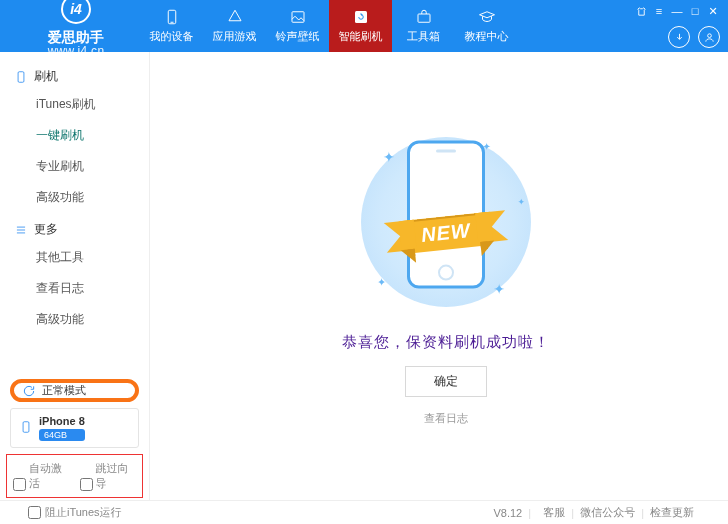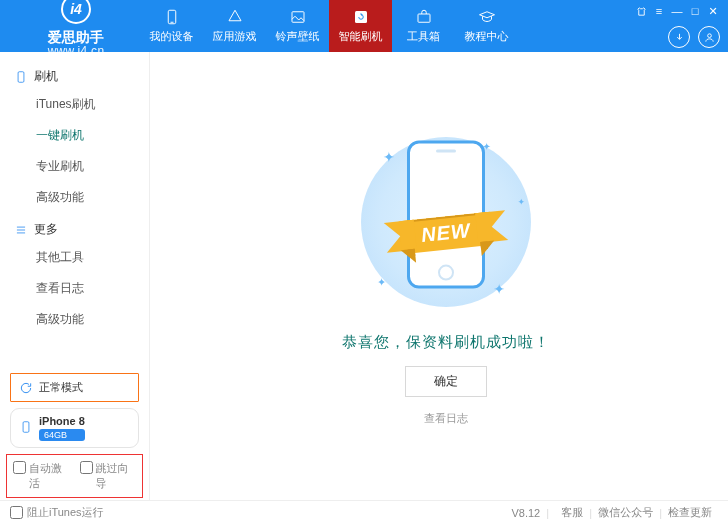--- a/index.html
+++ b/index.html
@@ -26,55 +26,55 @@
 
 .main { display: flex; height: 448px; gap: 14px; }
 .sidebar { width: 150px; border-right: 1px solid #eee; padding-top: 8px; display: flex; flex-direction: column; }
 .side-group { padding: 8px 14px 4px; color: #333; font-size: 12px; display: flex; align-items: center; gap: 6px; }
 .side-group .gico { width: 14px; height: 14px; display: inline-flex; align-items: center; justify-content: center; }
 .side-group .gico svg { width: 14px; height: 14px; stroke: #2a8af0; fill: none; stroke-width: 1.4; }
 .side-item { padding: 7px 14px 7px 36px; cursor: pointer; color: #555; font-size: 12px; }
 .side-item.active { color: #0f766e; }
 
 .side-bottom { margin-top: auto; }
-.mode-box { margin: 6px 10px; border: 1px solid #f97316; border-radius: 1px; padding: 6px 8px; display: flex; align-items: center; gap: 6px; font-size: 11px; color: #333; }
+.mode-box { margin: 6px 10px; border: 4px solid #f97316; border-radius: 14px; padding: 0 8px; display: flex; align-items: center; gap: 6px; font-size: 11px; color: #333; }
 .mode-box .reload { width: 14px; height: 14px; }
 .mode-box .reload svg { width: 14px; height: 14px; stroke: #2a8af0; fill: none; stroke-width: 1.6; }
-.device-box { margin: 0 10px 6px; border: 1px solid #e4e4e4; border-radius: 9px; padding: 6px 8px; display: flex; align-items: center; gap: 6px; }
+.device-box { margin: 0 10px 6px; border: 1px solid #e4e4e4; border-radius: 3px; padding: 6px 8px; display: flex; align-items: center; gap: 6px; }
 .device-box .pico svg { width: 14px; height: 14px; stroke: #2a8af0; fill: none; stroke-width: 1.4; }
 .device-box .dname { font-size: 11px; font-weight: bold; }
 .device-box .badge { background: #2a8af0; color: #fff; font-size: 9px; padding: 1px 5px; border-radius: 3px; margin-top: 2px; display: inline-block; }
 .dcol { display: flex; flex-direction: column; }
 
 .red-box { border: 1.5px solid #e33; margin: 4px 6px 2px; padding: 6px 6px; display: flex; gap: 10px; align-items: center; font-size: 11px; color: #888; }
-.red-box label { display: flex; align-items: flex-start; gap: 3px; cursor: pointer; }
+.red-box label { display: flex; align-items: flex-end; gap: 3px; cursor: pointer; }
 .red-box input { margin: 0; }
 
 .content { flex: 1; display: flex; flex-direction: column; align-items: center; justify-content: center; position: relative; }
 .illus { width: 240px; height: 190px; position: relative; margin-bottom: 16px; display:flex; align-items:center; justify-content:center;}
 .disc { width: 170px; height: 170px; border-radius: 50%; background: radial-gradient(circle at 50% 50%, #def1ff 0%, #cfe9fd 55%, #b9ddfb 100%); position: relative; }
 .spark { position: absolute; font-size: 14px; color: #6cbaf7; }
 .s1 { top: 12px; left: 22px; } .s2 { top: 4px; right: 40px; font-size: 10px; } .s3 { bottom: 18px; left: 16px; font-size: 11px; } .s4 { bottom: 10px; right: 26px; } .s5 { top: 60px; right: 6px; font-size: 9px;}
 .phone { position: absolute; width: 78px; height: 148px; background: #fff; border: 3px solid #4da7ef; border-radius: 12px; left: 50%; top: 50%; transform: translate(-50%,-55%); }
 .phone::before { content:""; position:absolute; top:6px; left:50%; transform:translateX(-50%); width:20px; height:3px; background:#cfe4f5; border-radius:2px;}
 .phone::after { content:""; position:absolute; bottom:5px; left:50%; transform:translateX(-50%); width:12px; height:12px; border:2px solid #cfe4f5; border-radius:50%;}
 .ribbon { position:absolute; left:50%; top:56%; transform:translate(-50%,-50%) rotate(-6deg); }
 .ribbon-body { background:#f7b72a; color:#fff; font-weight:900; font-size:20px; letter-spacing:1px; padding:5px 18px; font-style:italic; position:relative; box-shadow:0 2px 0 #d8981a inset; }
 .ribbon-body::before, .ribbon-body::after { content:""; position:absolute; top:0; border:15px solid #f7b72a; }
 .ribbon-body::before { left:-18px; border-left-color:transparent; }
 .ribbon-body::after { right:-18px; border-right-color:transparent; }
 .ribbon-tail-l, .ribbon-tail-r { position:absolute; width:0; height:0; bottom:-10px; border:7px solid #d8981a; }
 .ribbon-tail-l { left:-4px; border-left-color:transparent; border-bottom-color:transparent; }
 .ribbon-tail-r { right:-4px; border-right-color:transparent; border-bottom-color:transparent; }
 
-.success-text { font-size: 15px; color: #0f766e; margin-bottom: 14px; letter-spacing: 1px; }
+.success-text { font-size: 15px; color: #4c1d95; margin-bottom: 14px; letter-spacing: 1px; }
 .ok-btn { border: 1px solid #d8d8d8; background: #fff; padding: 6px 28px; font-size: 12px; cursor: pointer; color:#333; }
 .log-link { margin-top: 14px; font-size: 11px; color: #999; cursor: pointer; }
 
-.statusbar { position: absolute; bottom: 0; left: 0; right: 0; height: 24px; border-top: 1px solid #eee; display: flex; align-items: center; padding: 0 10px; font-size: 11px; color: #888; background:#fff;}
+.statusbar { position: absolute; bottom: 0; left: 0; right: 0; height: 24px; border-top: 1px solid #eee; display: flex; align-items: center; padding: 0 28px; font-size: 11px; color: #888; background:#fff;}
 .statusbar label { display: flex; align-items: center; gap: 4px; cursor:pointer;}
 .statusbar .spacer { flex: 1; }
 .statusbar .slink { margin: 0 6px; cursor: pointer; }
 .statusbar .sep { color: #ddd; }
 </style>
 </head>
 <body>
 
 <div class="titlebar">
   <div class="logo-block">

